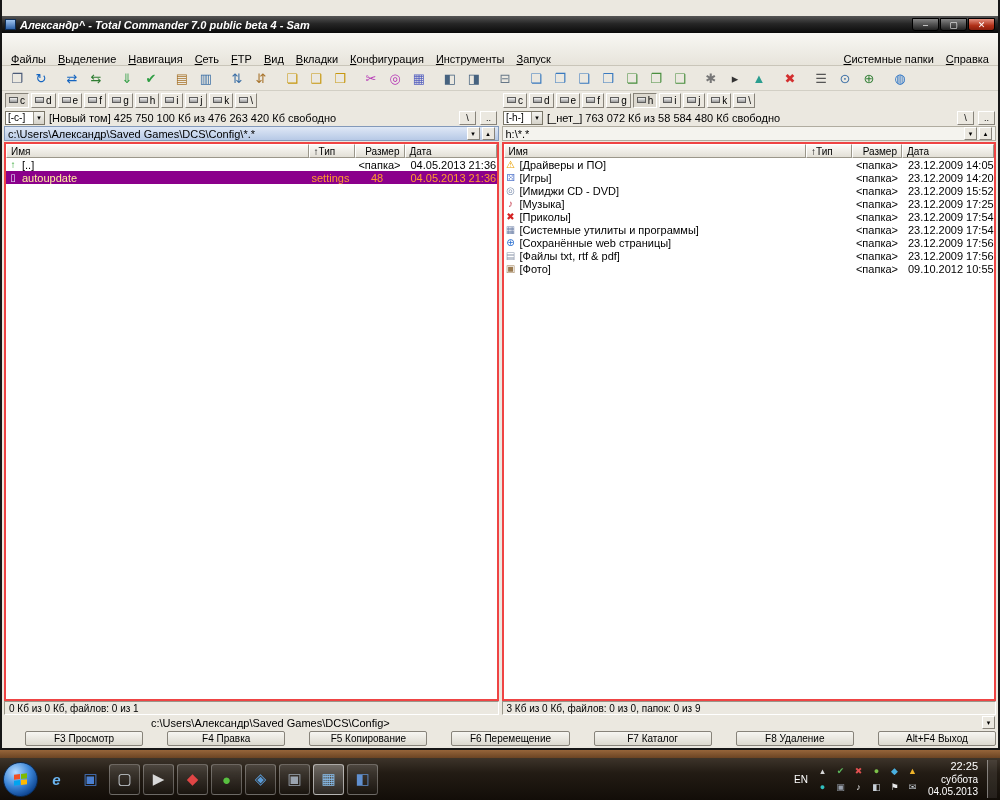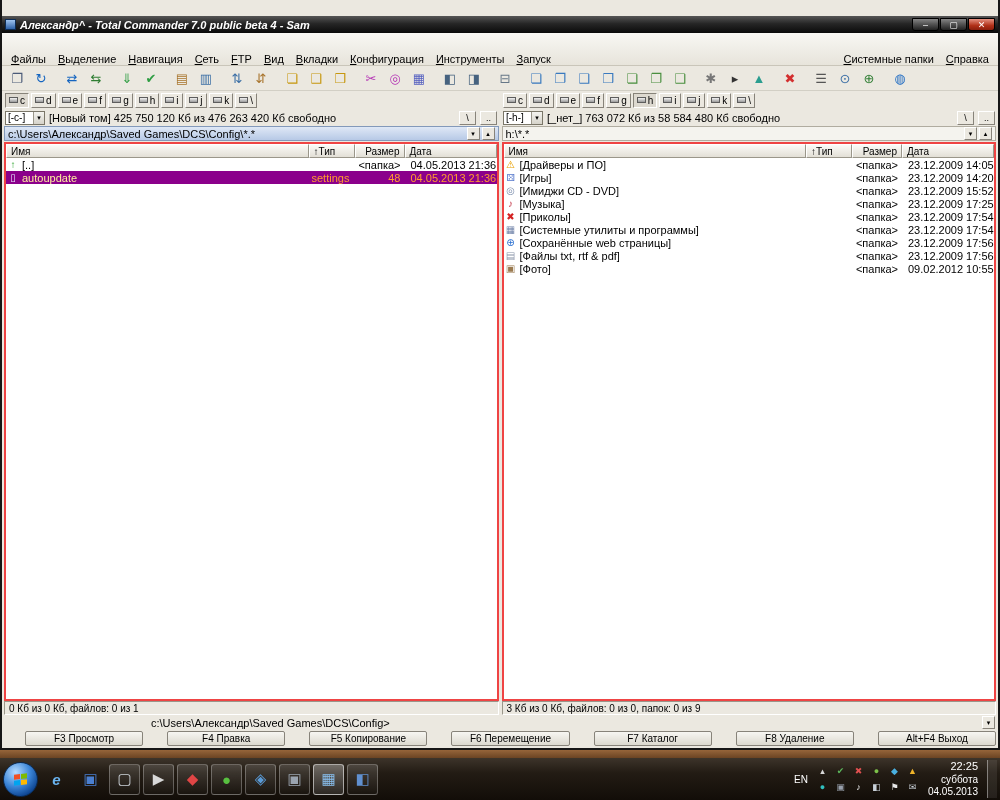--- a/index.html
+++ b/index.html
@@ -299,21 +299,21 @@
           </span>
       </div>
     </div>
 
     <div class="driveinfo-row">
       <div class="info-half">
         <span class="combo">
           <span>[-c-]</span>
           <span class="combo-arrow">▾</span>
         </span>
-        <span>[Новый том]  425 750 120 Кб из 476 263 420 Кб свободно</span>
+        <span>[Новый том]  425 750 100 Кб из 476 263 420 Кб свободно</span>
         <span class="half-spacer"></span>
         <span class="mini-btn">\</span>
         <span class="mini-btn">..</span>
       </div>
       <div class="info-half">
         <span class="combo">
           <span>[-h-]</span>
           <span class="combo-arrow">▾</span>
         </span>
         <span>[_нет_]  763 072 Кб из 58 584 480 Кб свободно</span>
@@ -348,21 +348,21 @@
               <span class="cell-type"></span>
               <span class="cell-size">&lt;папка&gt;</span>
               <span class="cell-date">04.05.2013 21:36</span>
             </div>
             <div class="file-row" style="background: rgb(139, 0, 139);">
               <span class="cell-name">
                 <span class="file-icon" style="color: rgb(230, 230, 255);">▯</span>
                 <span style="color: rgb(255, 239, 158);">autoupdate</span>
               </span>
               <span class="cell-type" style="color: rgb(255, 156, 46);">settings</span>
-              <span class="cell-size" style="color: rgb(255, 156, 46);">48</span>
+              <span class="cell-size" style="color: rgb(255, 156, 46); text-align: center;">48</span>
               <span class="cell-date" style="color: rgb(255, 156, 46);">04.05.2013 21:36</span>
             </div>
           </div>
         </div>
       </div>
 
       <div class="panel-col">
         <div class="pathbar">
           <span class="path-text">h:\*.*</span>
           <span class="half-spacer"></span>
@@ -449,21 +449,21 @@
               <span class="cell-size">&lt;папка&gt;</span>
               <span class="cell-date">23.12.2009 17:56</span>
             </div>
             <div class="file-row">
               <span class="cell-name">
                 <span class="file-icon" style="color: rgb(154, 122, 80);">▣</span>
                 <span>[Фото]</span>
               </span>
               <span class="cell-type"></span>
               <span class="cell-size">&lt;папка&gt;</span>
-              <span class="cell-date">09.02.2012 10:55</span>
+              <span class="cell-date">09.10.2012 10:55</span>
             </div>
           </div>
         </div>
       </div>
     </div>
 
     <div class="status-row">
       <div class="status-half">0 Кб из 0 Кб, файлов: 0 из 1</div>
       <div class="status-half">3 Кб из 0 Кб, файлов: 0 из 0, папок: 0 из 9</div>
     </div>

